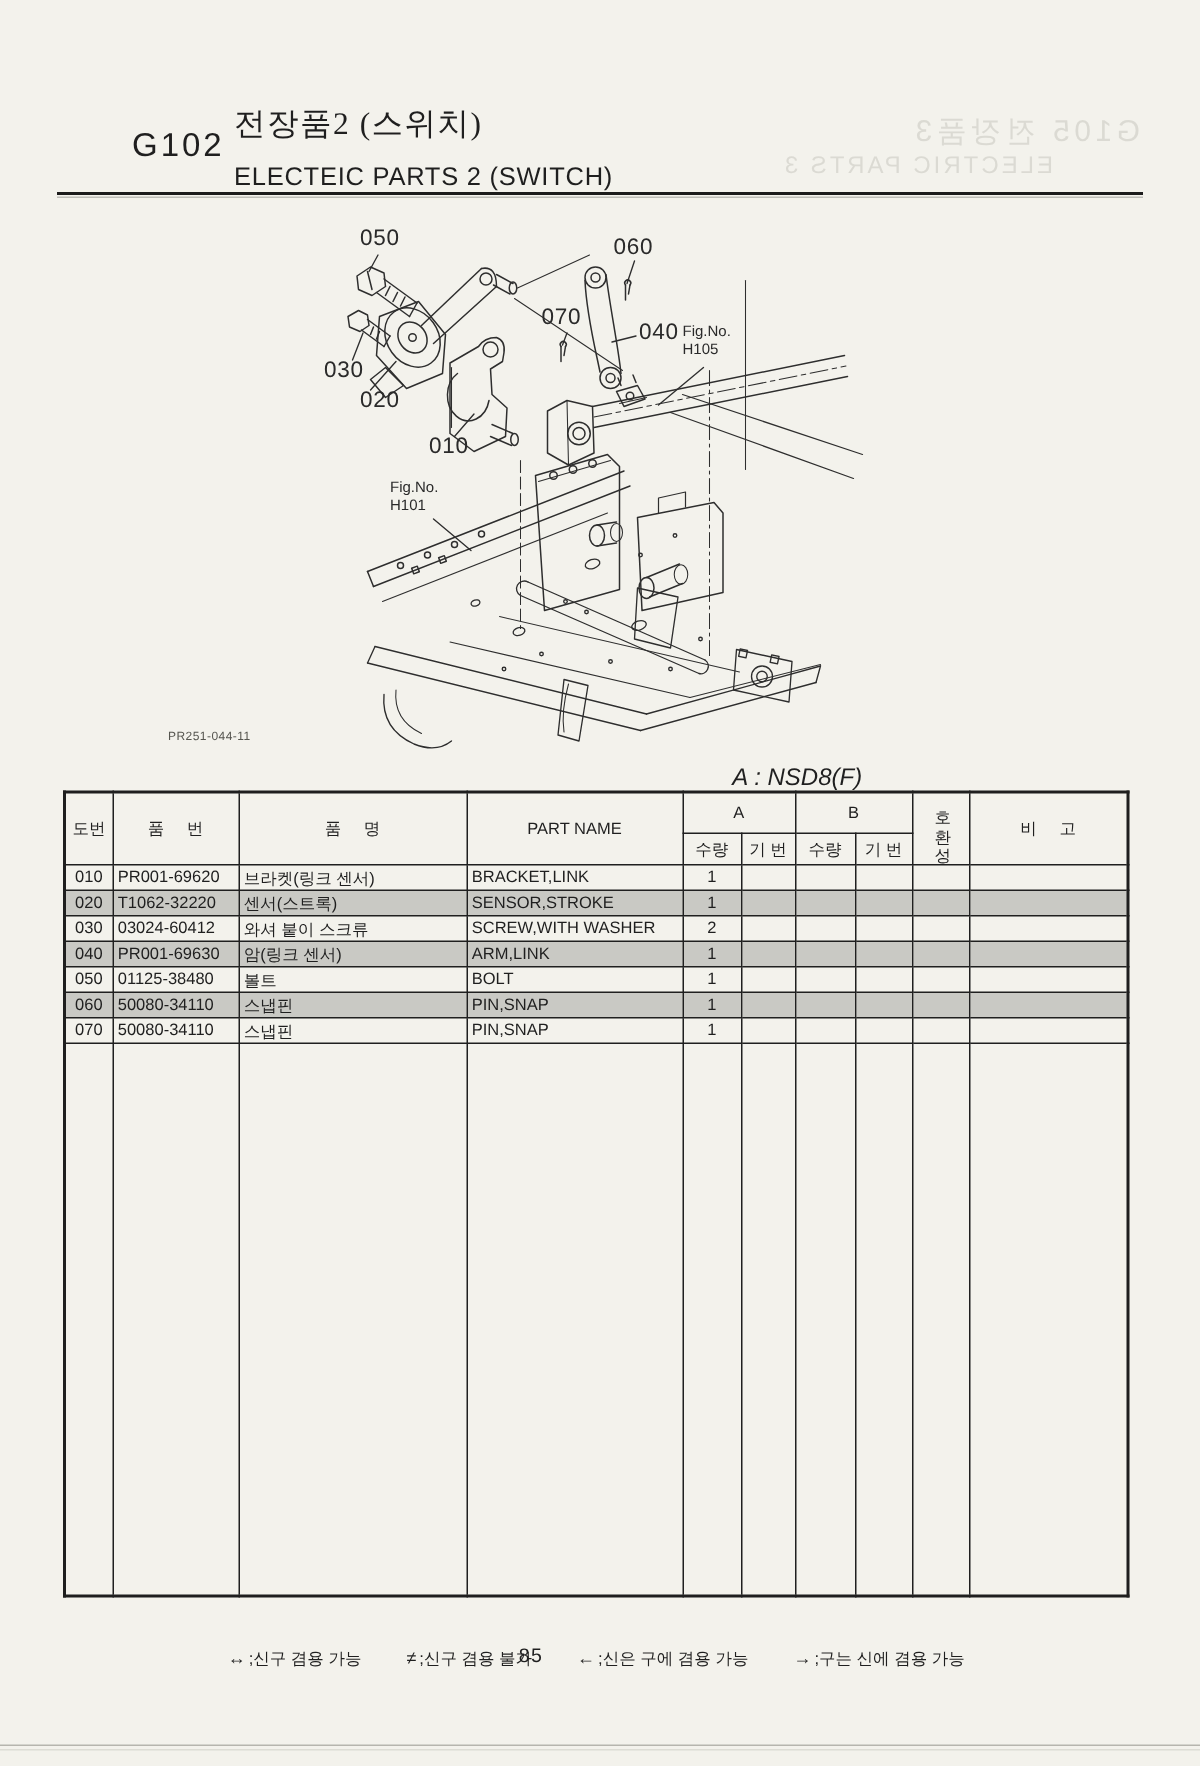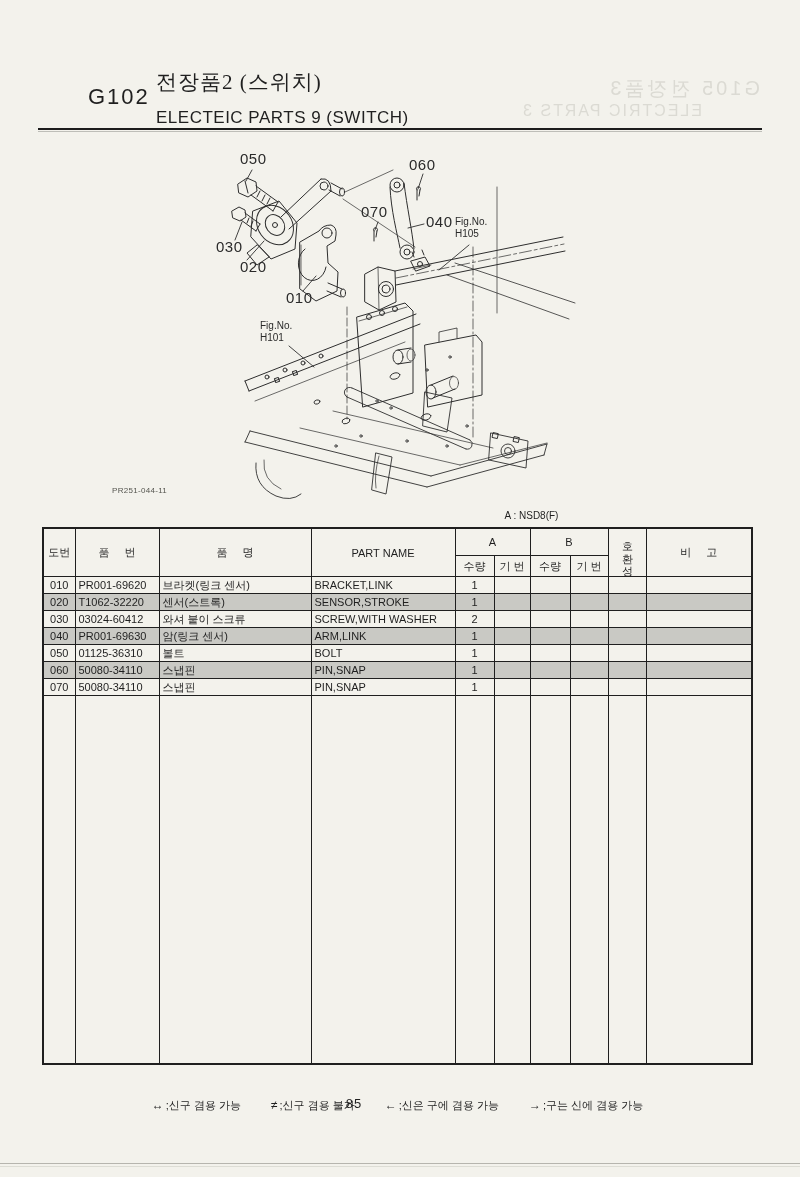--- a/index.html
+++ b/index.html
@@ -23,21 +23,21 @@
   .ghost .g1{font-size:20px;letter-spacing:3px;}
   .ghost .g2{font-size:16px;letter-spacing:2px;padding-left:58px;}
 
   
   .diagram-svg{left:95px;top:145px;}
   .callout{font-size:15px;letter-spacing:.5px;color:#2a2a2a;}
   .figref{font-size:10px;line-height:12px;color:#2a2a2a;}
   .drawref{left:112px;top:486px;font-size:8px;color:#55554f;letter-spacing:.3px;}
 
   
-  .note-a{left:455px;top:510px;width:153px;text-align:center;font-size:10px;}
+  .note-a{left:455px;top:510px;width:153px;text-align:center;font-size:16px;font-style:italic;}
   table.parts{
     position:absolute;left:42px;top:527px;width:711px;
     border-collapse:collapse;table-layout:fixed;font-size:11px;
     border:2px solid #1f1f1f;
   }
   table.parts th,table.parts td{
     border:1px solid #1f1f1f;padding:0 3px;font-weight:normal;
     overflow:hidden;white-space:nowrap;
   }
   tr.h1 th{height:26px;}
@@ -58,21 +58,21 @@
   .legend-sym{font-size:12px;margin-right:2px;}
   .page-num{left:0;top:1096px;width:708px;text-align:center;font-size:13px;letter-spacing:1px;}
   .scan-edge{left:0;top:1163px;width:800px;height:1px;background:#b6b5ae;}
   .scan-edge2{left:0;top:1166px;width:800px;height:1px;background:#cfceC6;opacity:.6;}
 </style>
 </head>
 <body>
 
 <div class="abs page-code">G102</div>
 <div class="abs title-ko">전장품2 (스위치)</div>
-<div class="abs title-en">ELECTEIC PARTS 9 (SWITCH)</div>
+<div class="abs title-en">ELECTEIC PARTS 2 (SWITCH)</div>
 <div class="abs title-rule"></div>
 <div class="abs title-rule2"></div>
 
 <div class="abs ghost">
   <div class="g1">G105  전장품3</div>
   <div class="g2">ELECTRIC PARTS 3</div>
 </div>
 
 <svg class="abs diagram-svg" width="490" height="360" viewBox="0 0 490 360">
   <g stroke="#2e2e2e" stroke-width="1" fill="none" stroke-linejoin="round" stroke-linecap="round">
@@ -354,21 +354,21 @@
     <td class="l">ARM,LINK</td>
     <td class="c">1</td>
     <td class="c"></td>
     <td class="c"></td>
     <td class="c"></td>
     <td class="c"></td>
     <td class="l"></td>
   </tr>
       <tr>
     <td class="c">050</td>
-    <td class="l">01125-36310</td>
+    <td class="l">01125-38480</td>
     <td class="l">볼트</td>
     <td class="l">BOLT</td>
     <td class="c">1</td>
     <td class="c"></td>
     <td class="c"></td>
     <td class="c"></td>
     <td class="c"></td>
     <td class="l"></td>
   </tr>
       <tr class="shaded">

